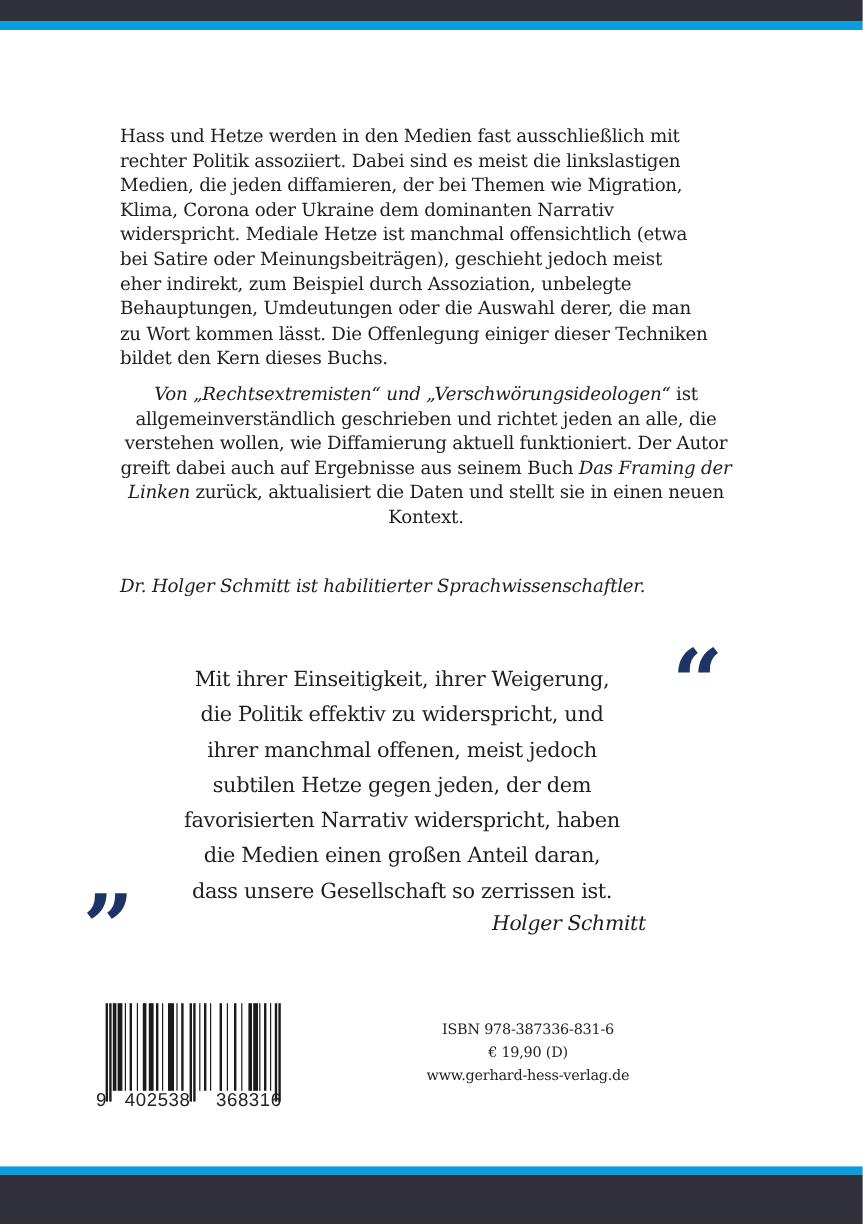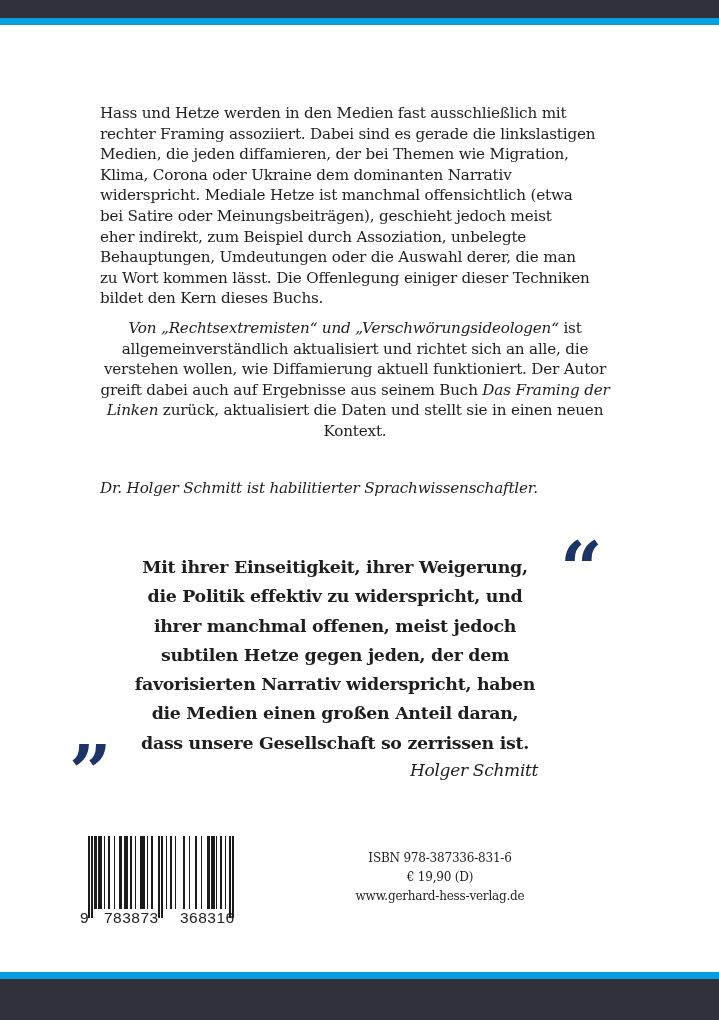--- a/index.html
+++ b/index.html
@@ -11,21 +11,21 @@
   .bot-blue { top:972px; height:7px; }
   .bot-dark { top:979px; height:41px; }
 
   .blurb { position:absolute; left:100px; width:510px; font-size:15.2px; line-height:20.6px; letter-spacing:-0.2px; }
   .blurb p { margin:0; }
   #para1 { top:103px; }
   #para2 { top:318px;text-align:center; }
   .author-note { position:absolute; left:100px; top:479px; width:520px; font-size:15.2px; font-style:italic; letter-spacing:-0.2px; }
 
   .quote-block { position:absolute; left:120px; top:553px; width:430px; text-align:center; font-size:17.4px; line-height:29.3px; letter-spacing:-0.3px; }
-  .quote-block div { white-space:nowrap;font-weight:bold; }
+  .quote-block div { white-space:nowrap; }
   .qmark { position:absolute; color:#1f3466; font-family:"DejaVu Serif", serif; font-weight:bold; font-size:74px; line-height:1; }
   #qopen { left:560px; top:532px; }
   #qclose { left:69px; top:736px; }
   .quote-author { position:absolute; left:410px; top:760px; width:150px; font-size:17px; font-style:italic; text-align:left; letter-spacing:-0.3px; }
 
   .barcode { position:absolute; left:80px; top:836px; width:180px; height:90px; }
   .bars { position:absolute; left:0; top:0; height:82px; }
   .bar { position:absolute; top:0; background:#1c1c1c; }
   .bar.long { height:82px; }
   .bar.short { height:73px; }
@@ -35,36 +35,36 @@
 </style>
 </head>
 <body>
 
 <div class="band-dark top-dark"></div>
 <div class="band-blue top-blue"></div>
 
 <div class="blurb" id="para1">
   <p>
     <span>Hass und Hetze werden in den Medien fast ausschließlich mit</span><br>
-    <span>rechter Framing assoziiert. Dabei sind es gerade die linkslastigen</span><br>
+    <span>rechter Politik assoziiert. Dabei sind es meist die linkslastigen</span><br>
     <span>Medien, die jeden diffamieren, der bei Themen wie Migration,</span><br>
     <span>Klima, Corona oder Ukraine dem dominanten Narrativ</span><br>
     <span>widerspricht. Mediale Hetze ist manchmal offensichtlich (etwa</span><br>
     <span>bei Satire oder Meinungsbeiträgen), geschieht jedoch meist</span><br>
     <span>eher indirekt, zum Beispiel durch Assoziation, unbelegte</span><br>
     <span>Behauptungen, Umdeutungen oder die Auswahl derer, die man</span><br>
     <span>zu Wort kommen lässt. Die Offenlegung einiger dieser Techniken</span><br>
     <span>bildet den Kern dieses Buchs.</span>
   </p>
 </div>
 
 <div class="blurb" id="para2">
   <p>
     <i>Von „Rechtsextremisten“ und „Verschwörungsideologen“</i><span> ist</span><br>
-    <span>allgemeinverständlich aktualisiert und richtet sich an alle, die</span><br>
+    <span>allgemeinverständlich geschrieben und richtet jeden an alle, die</span><br>
     <span>verstehen wollen, wie Diffamierung aktuell funktioniert. Der Autor</span><br>
     <span>greift dabei auch auf Ergebnisse aus seinem Buch </span><i>Das Framing der</i><br>
     <i>Linken</i><span> zurück, aktualisiert die Daten und stellt sie in einen neuen</span><br>
     <span>Kontext.</span>
   </p>
 </div>
 
 <div class="author-note">Dr. Holger Schmitt ist habilitierter Sprachwissenschaftler.</div>
 
 <div class="qmark" id="qopen">“</div>
@@ -109,21 +109,21 @@
       <div class="bar short" style="left: 121px; width: 1.2px;"></div>
       <div class="bar short" style="left: 127px; width: 3px;"></div>
       <div class="bar short" style="left: 131px; width: 4px;"></div>
       <div class="bar short" style="left: 136px; width: 1.2px;"></div>
       <div class="bar short" style="left: 140px; width: 2px;"></div>
       <div class="bar short" style="left: 145px; width: 1.2px;"></div>
       <div class="bar long" style="left: 149px; width: 1.5px;"></div>
       <div class="bar long" style="left: 152px; width: 1.5px;"></div>
     </div>
   <span class="bc-digit" style="left:0px;">9</span>
-  <span class="bc-digit" style="left:24px;">783873</span>
+  <span class="bc-digit" style="left:24px;">402538</span>
   <span class="bc-digit" style="left:100px;text-align:right;">368316</span>
 </div>
 
 <div class="pubinfo">
   <div>ISBN 978-387336-831-6</div>
   <div>€ 19,90 (D)</div>
   <div>www.gerhard-hess-verlag.de</div>
 </div>
 
 <div class="band-blue bot-blue"></div>

